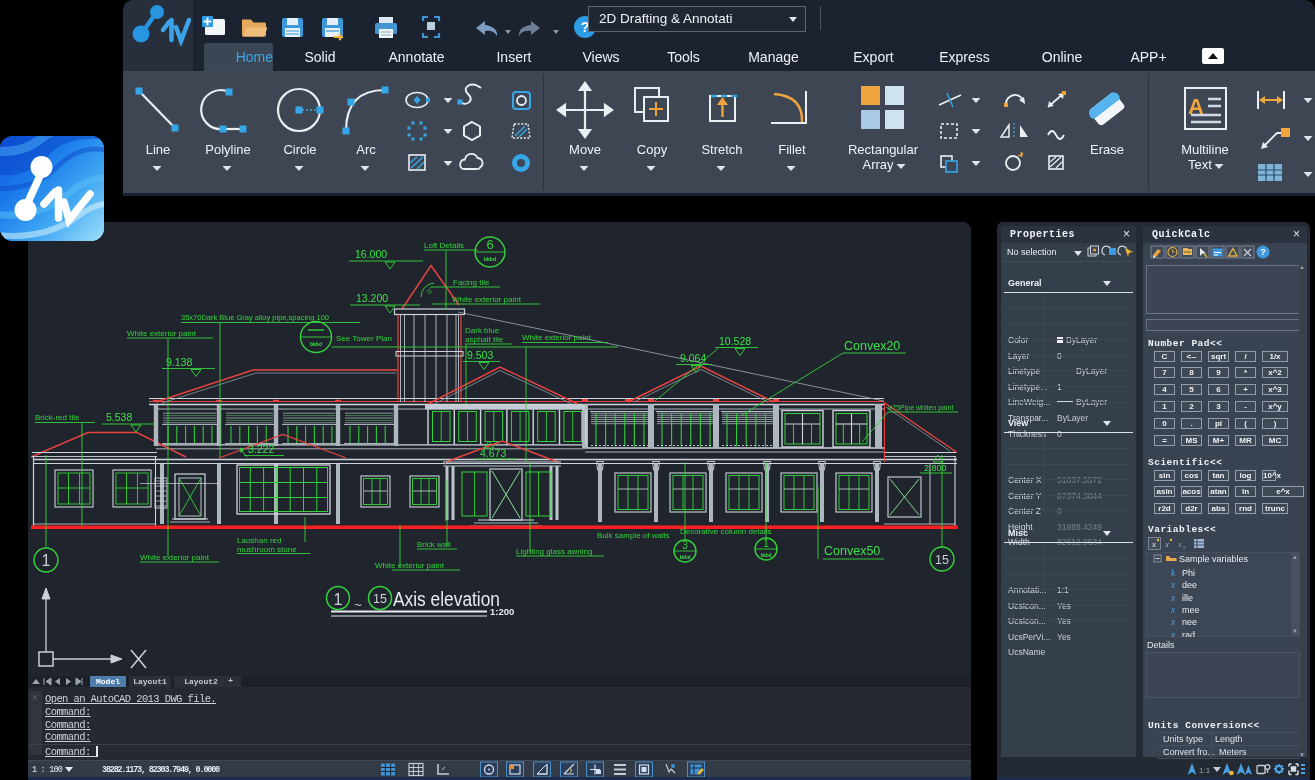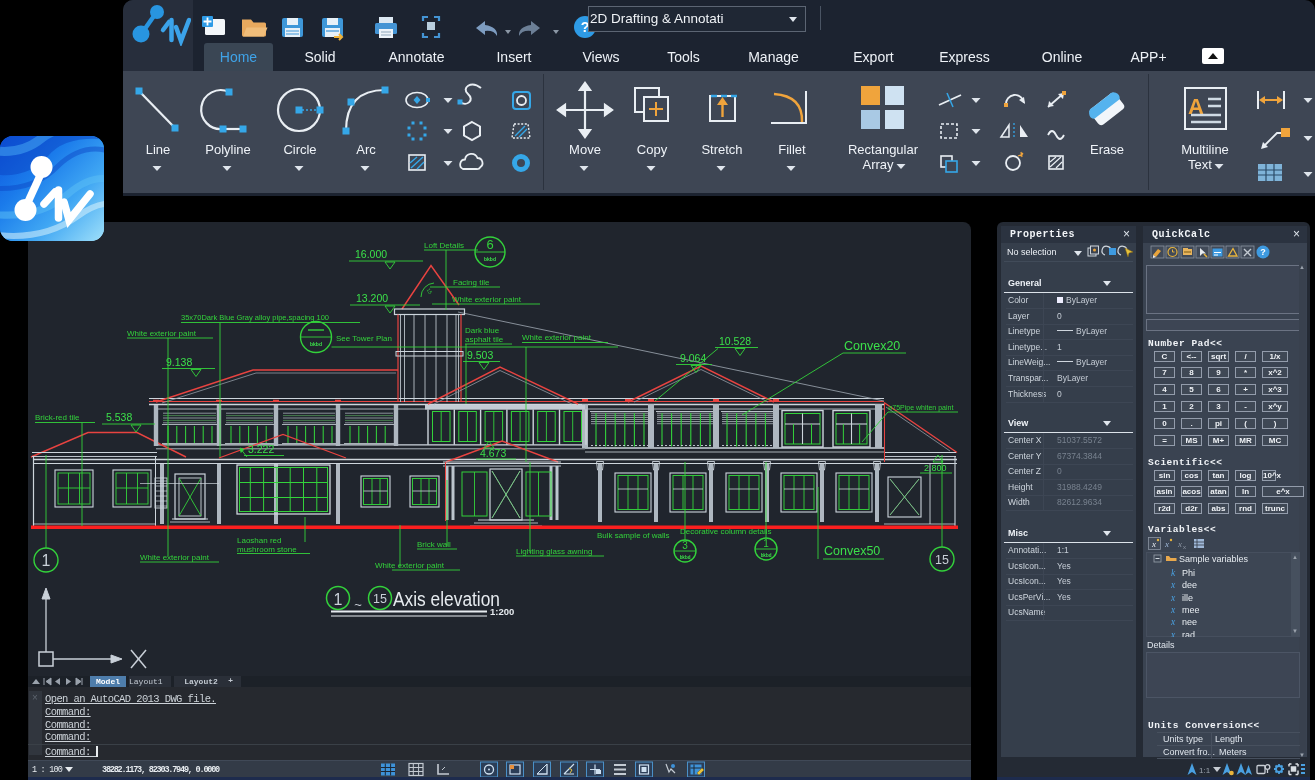--- a/index.html
+++ b/index.html
@@ -2,30 +2,30 @@
 <html><head><meta charset="utf-8">
 <style>
 html,body{margin:0;padding:0;background:#000;width:1315px;height:780px;overflow:hidden;}
 *{box-sizing:border-box;}
 body{font-family:"Liberation Sans",sans-serif;position:relative;}
 .abs{position:absolute;}
 .ribbon{position:absolute;left:123px;top:0;width:1192px;height:196px;background:#1c2330;border-radius:10px 10px 0 0;}
 .logobox{position:absolute;left:0;top:0;width:70px;height:71px;background:#272e3c;border-radius:10px 0 0 0;}
 .tabs{position:absolute;left:70px;top:43px;right:0;height:28px;}
 .tab{position:absolute;top:0;height:28px;line-height:28px;color:#eef2f7;font-size:14px;text-align:center;}
-.tab.active{background:#3a4654;color:#3fa3e8;border-radius:3px 3px 0 0;}
+.tab.active{background:#3a4654;color:#3fa3e8;border-radius:3px 3px 0 0;text-align:right;}
 .rbody{position:absolute;left:0;top:71px;width:1192px;height:122px;background:#3e4654;}
 .darr{display:inline-block;width:0;height:0;border-left:4px solid transparent;border-right:4px solid transparent;border-top:5px solid #dfe5ec;}
-.wsbox{position:absolute;left:465px;top:6px;width:218px;height:26px;border:1px solid #5c6573;background:#1f2734;color:#f0f3f7;font-size:13.5px;line-height:24px;padding-left:1px;}
+.wsbox{position:absolute;left:465px;top:6px;width:218px;height:26px;border:1px solid #5c6573;background:#1f2734;color:#f0f3f7;font-size:13.5px;line-height:24px;padding-left:10px;}
 .drawwin{position:absolute;left:28px;top:222px;width:943px;height:558px;background:#20252d;border-radius:8px 8px 0 0;}
 .panelwin{position:absolute;left:997px;top:222px;width:313px;height:558px;background:#242a34;border-radius:6px 6px 0 0;}
 .pal{position:absolute;top:4px;bottom:23px;background:#353e4b;}
 .paltitle{position:absolute;left:0;top:0;width:100%;height:17px;background:#2b3340;color:#f2f5f8;font-family:"Liberation Mono",monospace;font-weight:bold;font-size:10px;line-height:17px;padding-left:9px;letter-spacing:0.5px;}
 .palx{position:absolute;top:3px;width:11px;height:11px;color:#dfe5ec;font-size:12px;line-height:11px;text-align:center;}
-.prow{position:absolute;left:7px;font-size:8.5px;color:#cfd6de;height:15px;line-height:15px;width:128px;}
+.prow{position:absolute;left:7px;font-size:8.5px;color:#cfd6de;height:15px;line-height:15px;width:128px;margin-top:40px;}
 .pval{position:absolute;left:49px;}
 .phead{position:absolute;left:7px;font-size:9px;font-weight:bold;color:#eef2f7;}
 .qbtn{position:absolute;width:21px;height:11px;background:#3f4855;border:1px solid #939cab;color:#f0f3f7;font-size:8px;font-weight:bold;text-align:center;line-height:9.5px;}
 .qlabel{position:absolute;font-family:"Liberation Mono",monospace;font-weight:bold;font-size:9.5px;color:#f0f3f7;letter-spacing:0.5px;}
 .cmd{font-family:"Liberation Mono",monospace;font-size:10.5px;letter-spacing:-0.6px;color:#ccd2d8;position:absolute;text-decoration:underline;}
 .appicon{position:absolute;left:0px;top:136px;width:104px;height:105px;border-radius:13px;background:linear-gradient(135deg,#0d52dd 0%,#1976e8 30%,#34a0f2 60%,#7fd0f8 90%,#a8e4fb 100%);overflow:hidden;}
 </style></head><body>
 <div class="ribbon">
 <div class="logobox"></div>
 <svg class="abs" style="left:4px;top:2px" width="64" height="44" viewBox="0 0 64 44">
@@ -657,21 +657,21 @@
 <svg class="abs" style="left:2px;top:1px" width="58" height="9" viewBox="0 0 58 9">
         <g fill="#9aa2ac">
           <path d="M 2 7 L 6 2 L 10 7 Z"></path>
           <path d="M 14 1 v 7 M 21 1 L 16 4.5 L 21 8 Z" stroke="#9aa2ac"></path>
           <path d="M 30 1 L 25 4.5 L 30 8 Z"></path>
           <path d="M 36 1 L 41 4.5 L 36 8 Z"></path>
           <path d="M 46 1 L 51 4.5 L 46 8 Z M 52 1 v 7" stroke="#9aa2ac"></path>
         </g>
       </svg>
 <div class="abs" style="left:62px;top:0;width:36px;height:11px;background:#4e7dab;color:#fff;font-family:'Liberation Mono',monospace;font-weight:bold;font-size:8px;text-align:center;line-height:11px">Model</div>
-<div class="abs" style="left:101px;top:0;width:42px;height:11px;background:#2a2f38;color:#c3cad2;font-family:'Liberation Mono',monospace;font-weight:normal;font-size:8px;line-height:11px">Layout1</div>
+<div class="abs" style="left:101px;top:0;width:42px;height:11px;background:#2a2f38;color:#c3cad2;font-family:'Liberation Mono',monospace;font-weight:bold;font-size:8px;text-align:center;line-height:11px">Layout1</div>
 <div class="abs" style="left:146px;top:0;width:54px;height:11px;background:#2a2f38;color:#c3cad2;font-family:'Liberation Mono',monospace;font-weight:bold;font-size:8px;text-align:center;line-height:11px">Layout2</div>
 <div class="abs" style="left:192px;top:0;width:21px;height:11px;background:#2a2f38;color:#c3cad2;font-weight:bold;font-size:8px;text-align:center;line-height:10px">+</div>
 </div>
 <div class="abs" style="left:0;top:465px;width:943px;height:72.5px;background:#26292f">
 <div class="abs" style="left:1px;top:4px;width:13px;height:64px;background:#31363e">
         <span style="position:absolute;left:3px;top:1px;color:#5d646e;font-size:10px">×</span>
       </div>
 <div class="cmd" style="left:17px;top:6px">Open an AutoCAD 2013 DWG file.</div>
 <div class="cmd" style="left:17px;top:19px">Command:</div>
 <div class="cmd" style="left:17px;top:31.5px">Command:</div>

